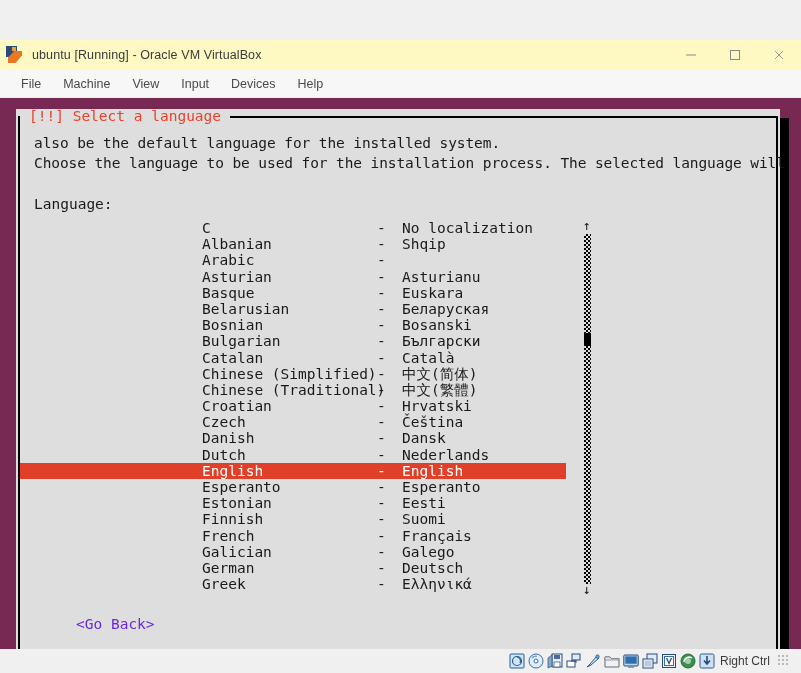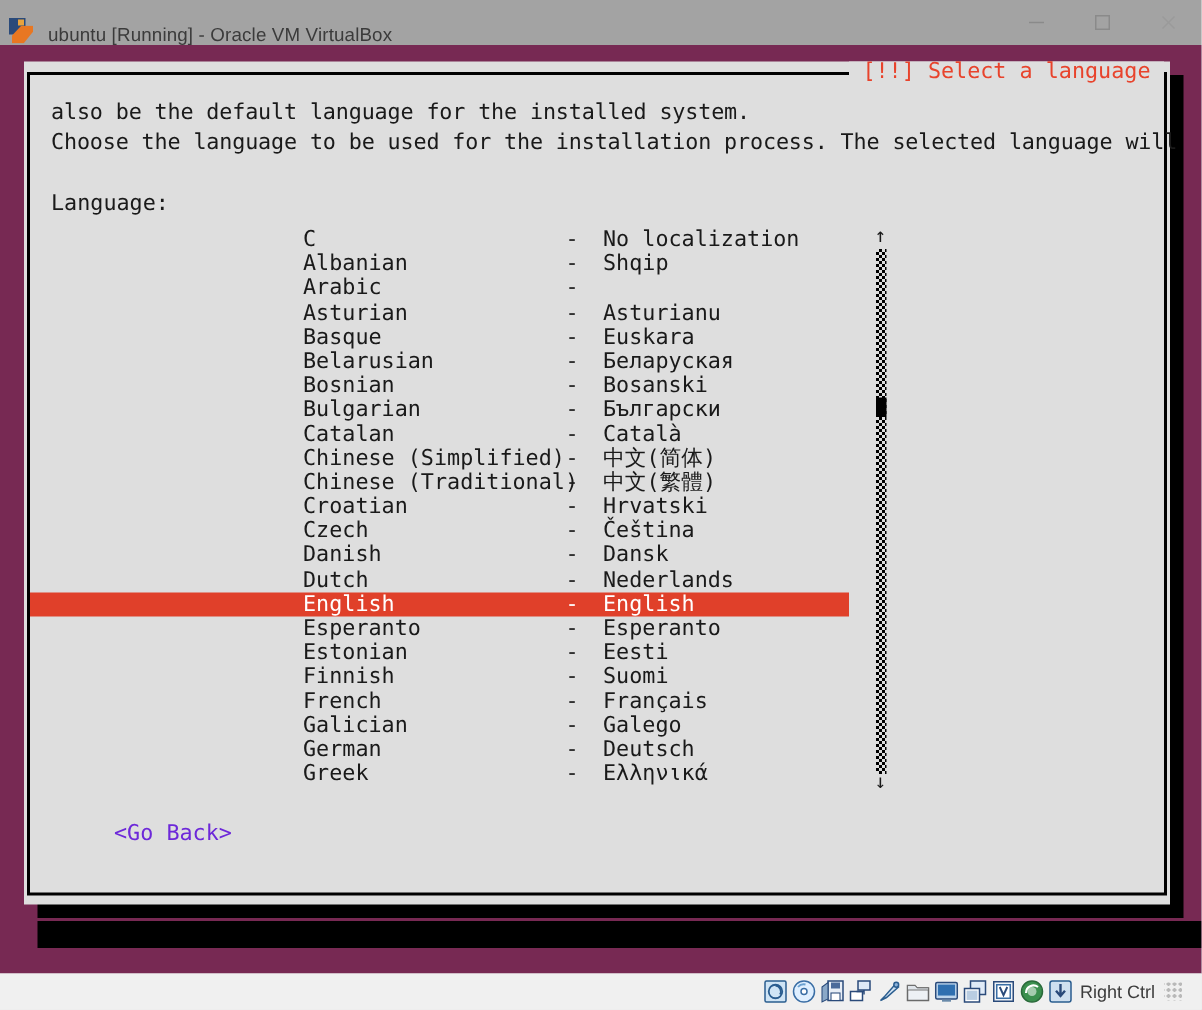--- a/index.html
+++ b/index.html
@@ -19,25 +19,26 @@
     position: absolute;
     left: 0; top: 0;
     width: 801px;
     height: 673px;
     background: #f0f0f0;
     display: flex;
     flex-direction: column;
   }
   .titlebar {
     height: 30px;
-    background: #a3a3a3;
-    display: flex;
-    align-items: flex-end;
+    background: #fef9c3;
+    display: flex;
+    align-items: center;
     position: relative;
     flex: none;
+    margin-top: 40px;
   }
   .titlebar-icon {
     width: 18px; height: 18px;
     margin-left: 6px; margin-right: 8px;
     position: relative;
     flex: none;
   }
   .titlebar-icon .ti-blue {
     position: absolute; left: 0; top: 0;
     width: 11px; height: 11px;
@@ -118,21 +119,21 @@
     position: absolute;
     left: 2px; top: 7px;
     right: 2px; bottom: 6px;
     border: 2px solid #000;
     box-sizing: border-box;
   }
   .dlg-title {
     position: absolute;
     left: 0; right: 0;
     top: -2px;
-    text-align: right;
+    text-align: left;
     pointer-events: none;
   }
   .dlg-title span {
     background: #dedede;
     color: #e8432c;
     font-family: "DejaVu Sans Mono", monospace;
     font-size: 14.5px;
     padding: 0 9px;
     line-height: 14px;
     display: inline-block;
@@ -325,20 +326,28 @@
       </div>
       <div class="winbtn">
         <svg width="12" height="12" viewBox="0 0 12 12">
             <line x1="2" y1="2" x2="10" y2="10" stroke="#9a9a9a" stroke-width="1"></line>
             <line x1="10" y1="2" x2="2" y2="10" stroke="#9a9a9a" stroke-width="1"></line>
           </svg>
       </div>
     </div>
   </div>
 
+  <div class="menubar">
+    <div class="menuitem">File</div>
+    <div class="menuitem">Machine</div>
+    <div class="menuitem">View</div>
+    <div class="menuitem">Input</div>
+    <div class="menuitem">Devices</div>
+    <div class="menuitem">Help</div>
+  </div>
 
   <div class="vm-screen">
 
     <div class="dlg-shadow"></div>
 
     <div class="dialog">
       <div class="dlg-inner">
         <div class="dlg-title">
           <span>[!!] Select a language</span>
         </div>

